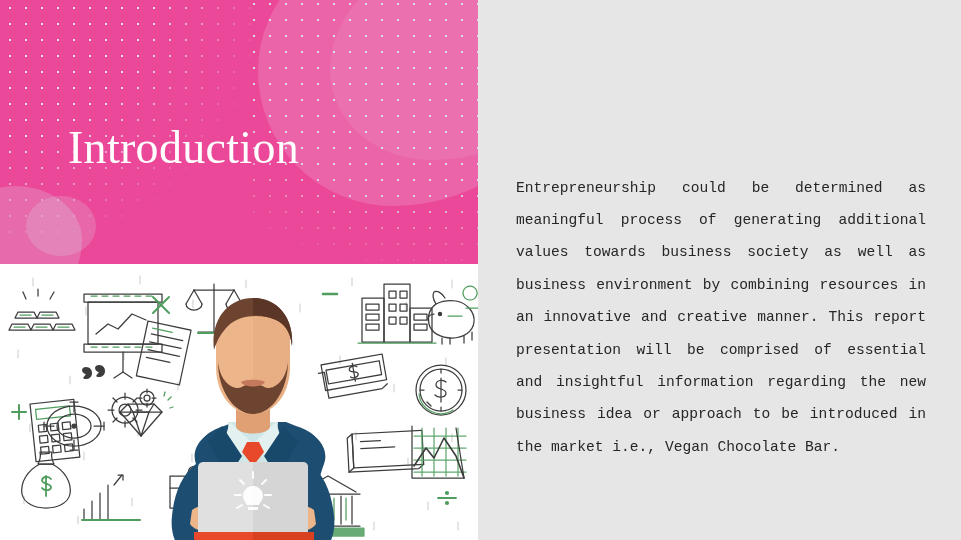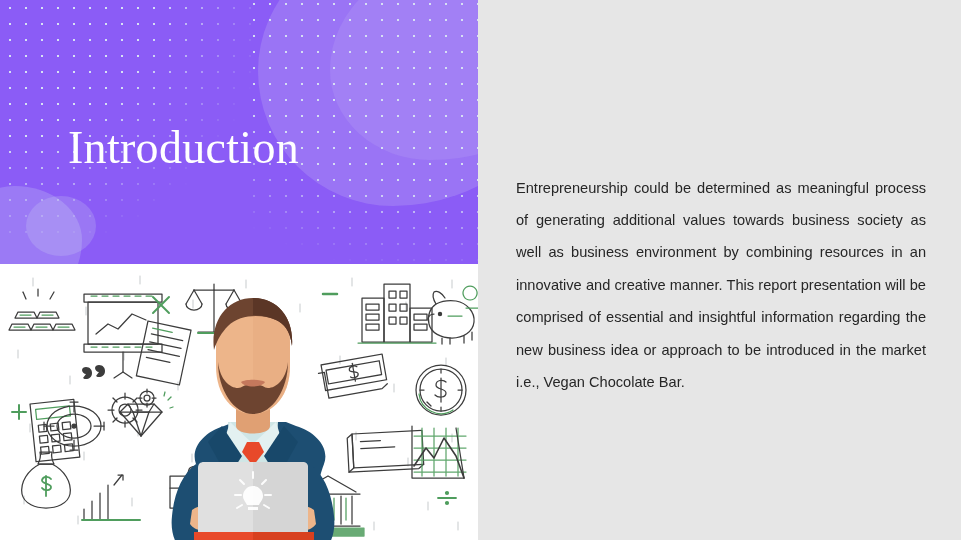--- a/index.html
+++ b/index.html
@@ -14,21 +14,21 @@
     background:#e6e6e6;
   }
   
   #left-col{
     position:absolute;left:0;top:0;width:478px;height:540px;
     overflow:hidden;
   }
   
   #blue-panel{
     position:absolute;left:0;top:0;width:478px;height:264px;
-    background:#8b5cf6;overflow:hidden;
+    background:#ec4899;overflow:hidden;
   }
   .blob{position:absolute;border-radius:50%;}
   #blob-right{
     width:300px;height:270px;left:258px;top:-64px;
     background:rgba(233,240,245,.17);
     border-radius:48% 52% 55% 45% / 50% 48% 52% 50%;
   }
   #blob-right2{
     width:250px;height:200px;left:330px;top:-40px;
     background:rgba(233,240,245,.10);
@@ -71,21 +71,21 @@
   
   #illustration{
     position:absolute;left:0;top:264px;width:478px;height:276px;
     background:#ffffff;overflow:hidden;
   }
   #doodle-layer{position:absolute;left:0;top:0;width:478px;height:276px;}
   #person-layer{position:absolute;left:0;top:0;width:478px;height:276px;}
   
   #body-text{
     position:absolute;left:516px;top:157px;width:410px;
-    font-family:Liberation Sans, sans-serif;
+    font-family:Liberation Mono, monospace;
     font-size:14.6px;line-height:32.4px;color:#262626;
     text-align:justify;text-justify:inter-word;
   }
 </style>
 </head>
 <body>
 
 <div id="slide">
 
   <div id="left-col">

